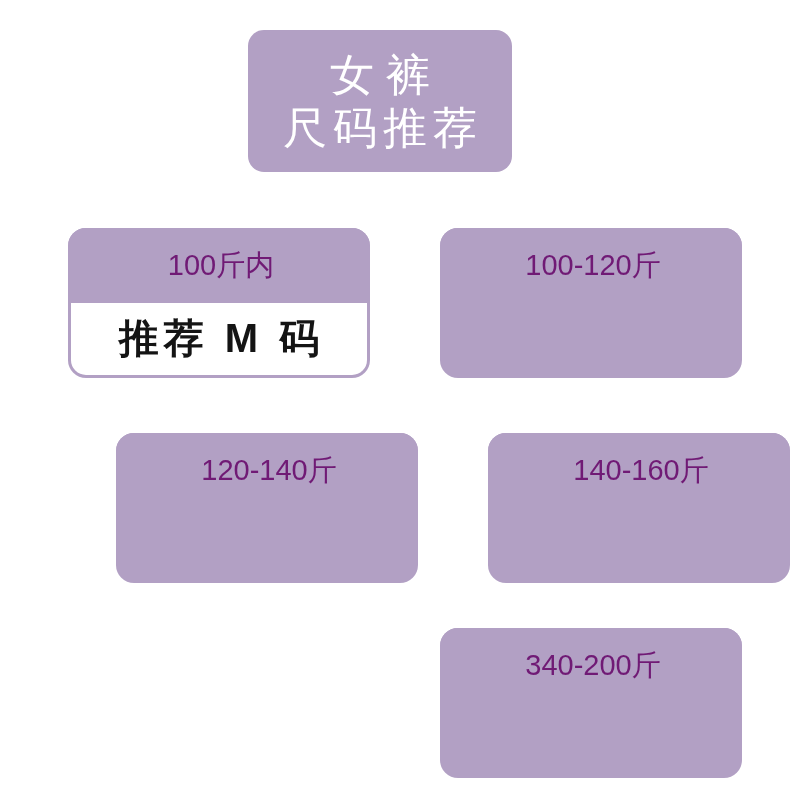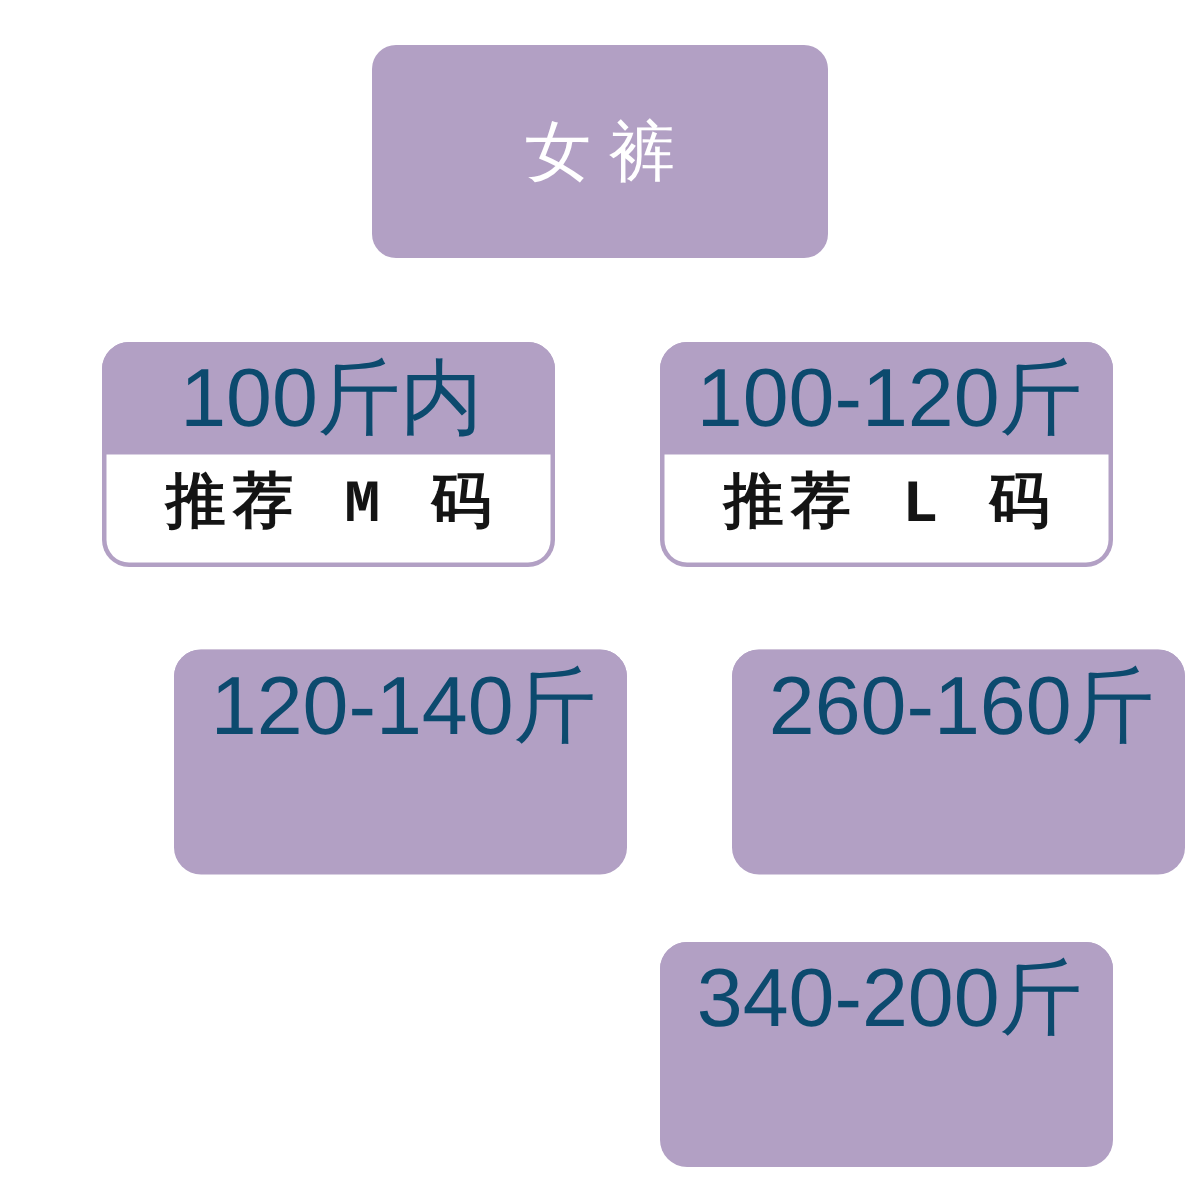--- a/index.html
+++ b/index.html
@@ -19,21 +19,21 @@
     width: 800px;
     height: 800px;
     background: #ffffff;
   }
 
   
   .title-card {
     position: absolute;
     left: 248px;
     top: 30px;
-    width: 304px;
+    width: 264px;
     height: 142px;
     background: #b2a0c4;
     border-radius: 16px;
     display: flex;
     flex-direction: column;
     align-items: center;
     justify-content: center;
     box-sizing: border-box;
     padding-top: 2px;
   }
@@ -66,38 +66,37 @@
 
   .card .weight-band {
     height: 75px;
     flex: 0 0 75px;
     display: flex;
     align-items: center;
     justify-content: center;
     background: #b2a0c4;
   }
   .card .weight-text {
-    color: #0c4a6e;
-    font-size: 55px;
+    color: #701a75;
+    font-size: 29px;
     font-weight: 400;
     line-height: 1;
     white-space: nowrap;
     letter-spacing: 0px;
     padding-left: 4px;
   }
 
   .card .rec-band {
     flex: 1 1 auto;
     margin: 0 3px 3px 3px;
     background: #ffffff;
     border-radius: 0 0 15px 15px;
     display: flex;
     align-items: center;
     justify-content: center;
-    font-family: Liberation Mono, monospace;
   }
   .card .rec-text {
     color: #141414;
     font-size: 40px;
     font-weight: 700;
     line-height: 1;
     white-space: nowrap;
     padding-bottom: 2px;
   }
   .card .rec-text.spaced {
@@ -112,49 +111,47 @@
   .row-2 { top: 433px; margin-left: 48px; }
   .row-3 { top: 628px; }
 </style>
 </head>
 <body>
 
 <div id="page">
 
   <div class="title-card">
     <div class="title-line line1">女裤</div>
+    <div class="title-line line2">尺码推荐</div>
   </div>
 
   <div class="card col-l row-1">
     <div class="weight-band">
       <div class="weight-text">100斤内</div>
     </div>
     <div class="rec-band">
       <div class="rec-text spaced">推荐 M 码</div>
     </div>
   </div>
 
   <div class="card col-r row-1">
     <div class="weight-band">
       <div class="weight-text">100-120斤</div>
     </div>
-    <div class="rec-band">
-      <div class="rec-text spaced">推荐 L 码</div>
-    </div>
   </div>
 
   <div class="card col-l row-2">
     <div class="weight-band">
       <div class="weight-text">120-140斤</div>
     </div>
   </div>
 
   <div class="card col-r row-2">
     <div class="weight-band">
-      <div class="weight-text">260-160斤</div>
+      <div class="weight-text">140-160斤</div>
     </div>
   </div>
 
 
   <div class="card col-r row-3">
     <div class="weight-band">
       <div class="weight-text">340-200斤</div>
     </div>
   </div>
 

